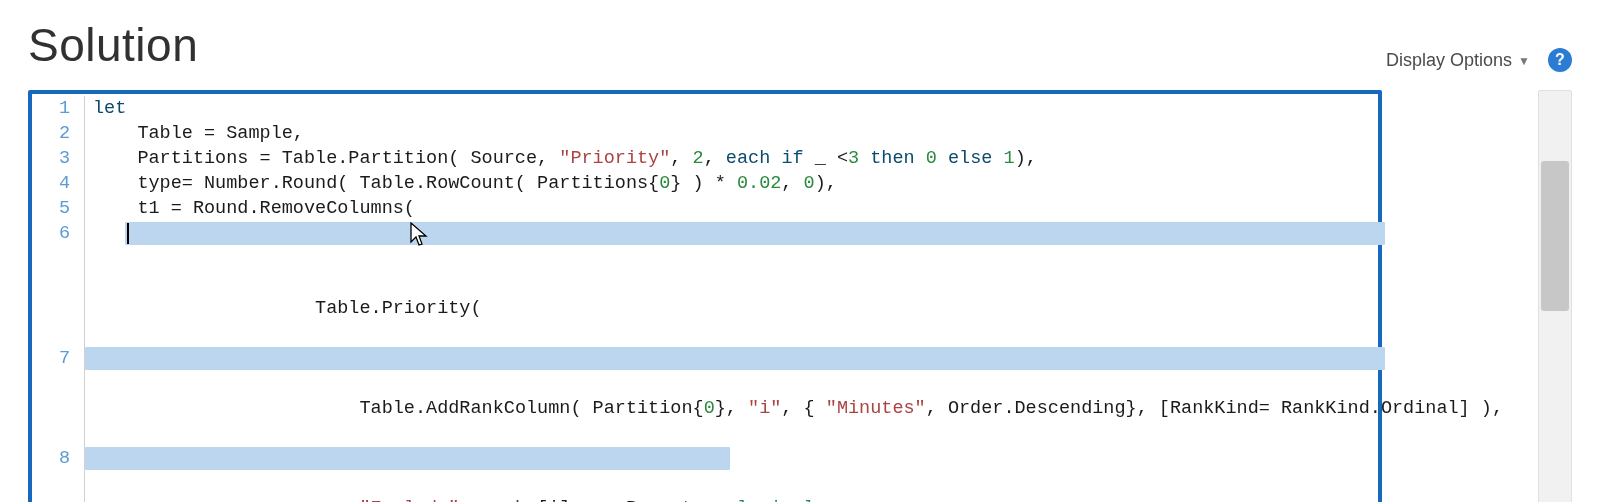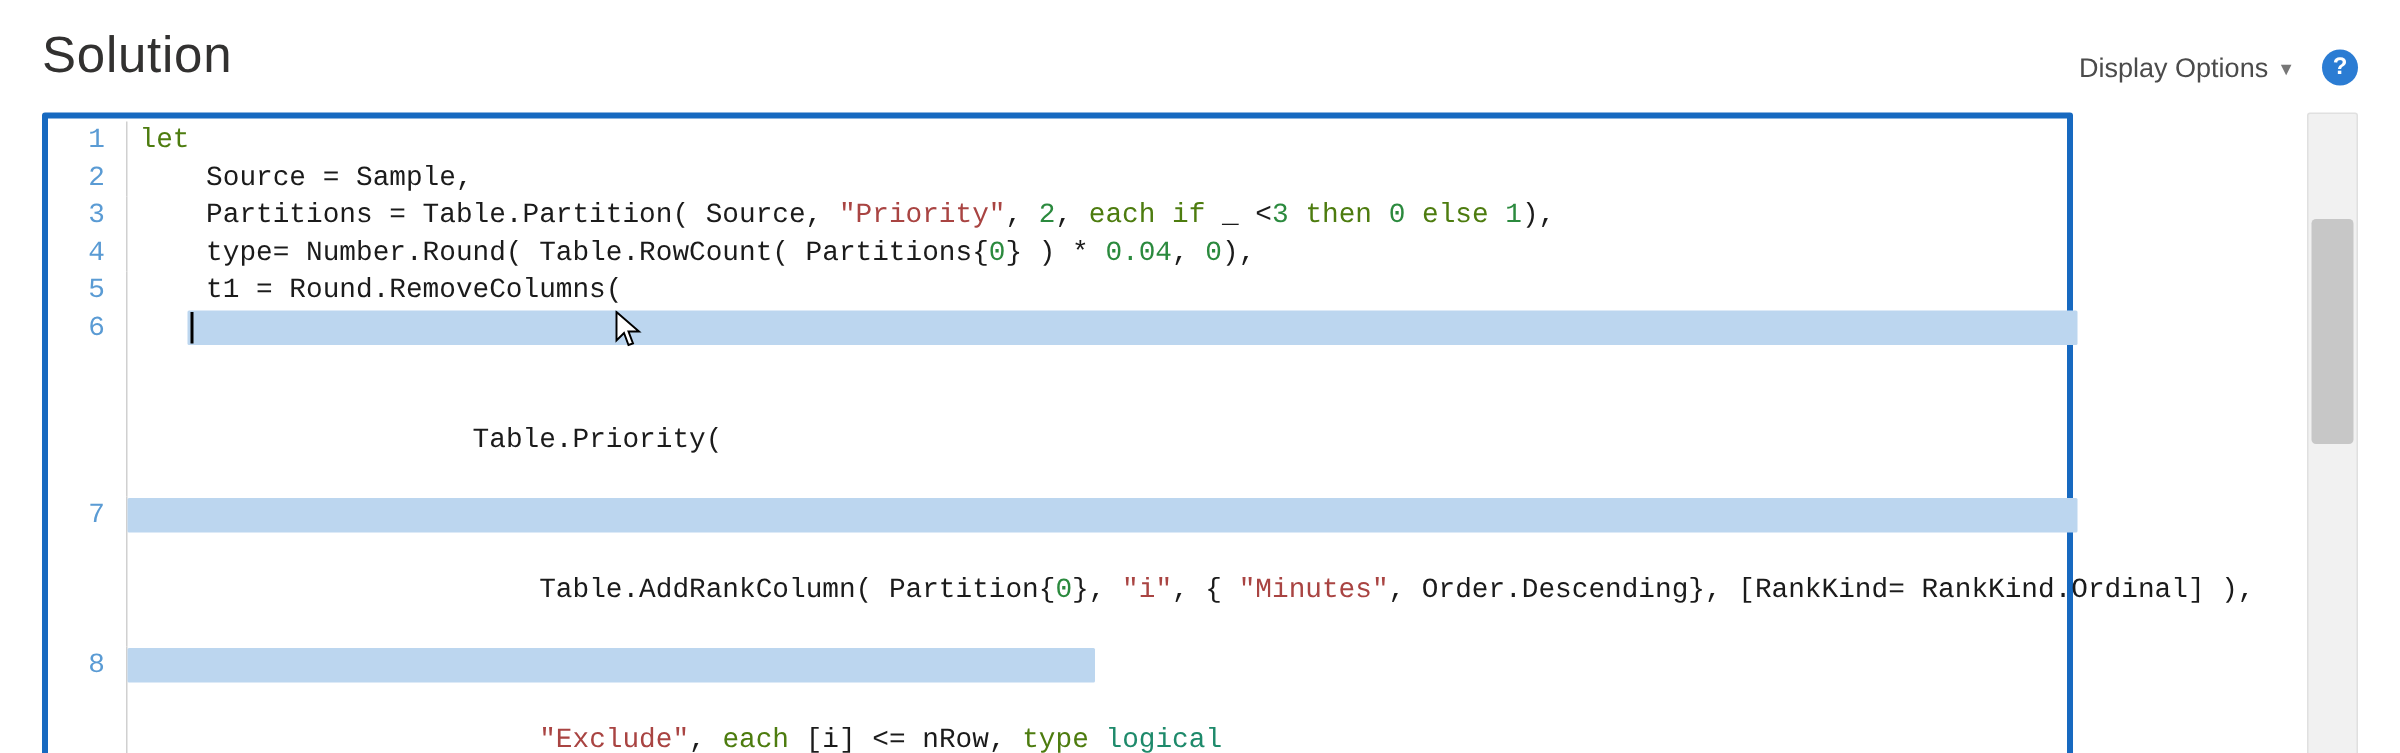--- a/index.html
+++ b/index.html
@@ -15,21 +15,21 @@
     box-sizing: border-box;
   }
   .header-row {
     display: flex;
     align-items: flex-end;
     justify-content: space-between;
     margin-bottom: 18px;
   }
   h1 {
     font-weight: 300;
-    font-size: 34px;
+    font-size: 46px;
     margin: 0;
     color: #323130;
     letter-spacing: 0.5px;
   }
   .right-controls {
     display: flex;
     align-items: center;
     gap: 18px;
   }
   .display-options {
@@ -96,21 +96,21 @@
     width: 1px;
     flex: 0 0 1px;
     background: #d0d0d0;
   }
   .code {
     white-space: pre;
     padding-left: 8px;
     position: relative;
     flex: 1 1 auto;
   }
-  .tok-kw   { color: #4d7c0f; }
+  .tok-kw   { color: #0c4a6e; }
   .tok-str  { color: #a94442; }       
   .tok-num  { color: #2b8a3e; }       
   .tok-type { color: #1e8a6b; }
   
   .sel {
     position: absolute;
     background: #bcd6ef;
     z-index: 0;
     border-radius: 1px;
   }
@@ -176,33 +176,33 @@
 
         <div class="line">
           <div class="gutter">1</div>
           <div class="vline"></div>
           <div class="code"><span class="content"><span class="tok-kw">let</span></span></div>
         </div>
 
         <div class="line">
           <div class="gutter">2</div>
           <div class="vline"></div>
-          <div class="code"><span class="content"><span>    Source = Sample,</span></span></div>
+          <div class="code"><span class="content"><span>    Table = Sample,</span></span></div>
         </div>
 
         <div class="line">
           <div class="gutter">3</div>
           <div class="vline"></div>
           <div class="code"><span class="content"><span>    Partitions = Table.Partition( Source, </span><span class="tok-str">"Priority"</span><span>, </span><span class="tok-num">2</span><span>, </span><span class="tok-kw">each</span><span> </span><span class="tok-kw">if</span><span> _ &lt;</span><span class="tok-num">3</span><span> </span><span class="tok-kw">then</span><span> </span><span class="tok-num">0</span><span> </span><span class="tok-kw">else</span><span> </span><span class="tok-num">1</span><span>),</span></span></div>
         </div>
 
         <div class="line">
           <div class="gutter">4</div>
           <div class="vline"></div>
-          <div class="code"><span class="content"><span>    type= Number.Round( Table.RowCount( Partitions{</span><span class="tok-num">0</span><span>} ) * </span><span class="tok-num">0.04</span><span>, </span><span class="tok-num">0</span><span>),</span></span></div>
+          <div class="code"><span class="content"><span>    type= Number.Round( Table.RowCount( Partitions{</span><span class="tok-num">0</span><span>} ) * </span><span class="tok-num">0.02</span><span>, </span><span class="tok-num">0</span><span>),</span></span></div>
         </div>
 
         <div class="line">
           <div class="gutter">5</div>
           <div class="vline"></div>
           <div class="code"><span class="content"><span>    t1 = Round.RemoveColumns(</span></span></div>
         </div>
 
         <div class="line">
           <div class="gutter">6</div>

